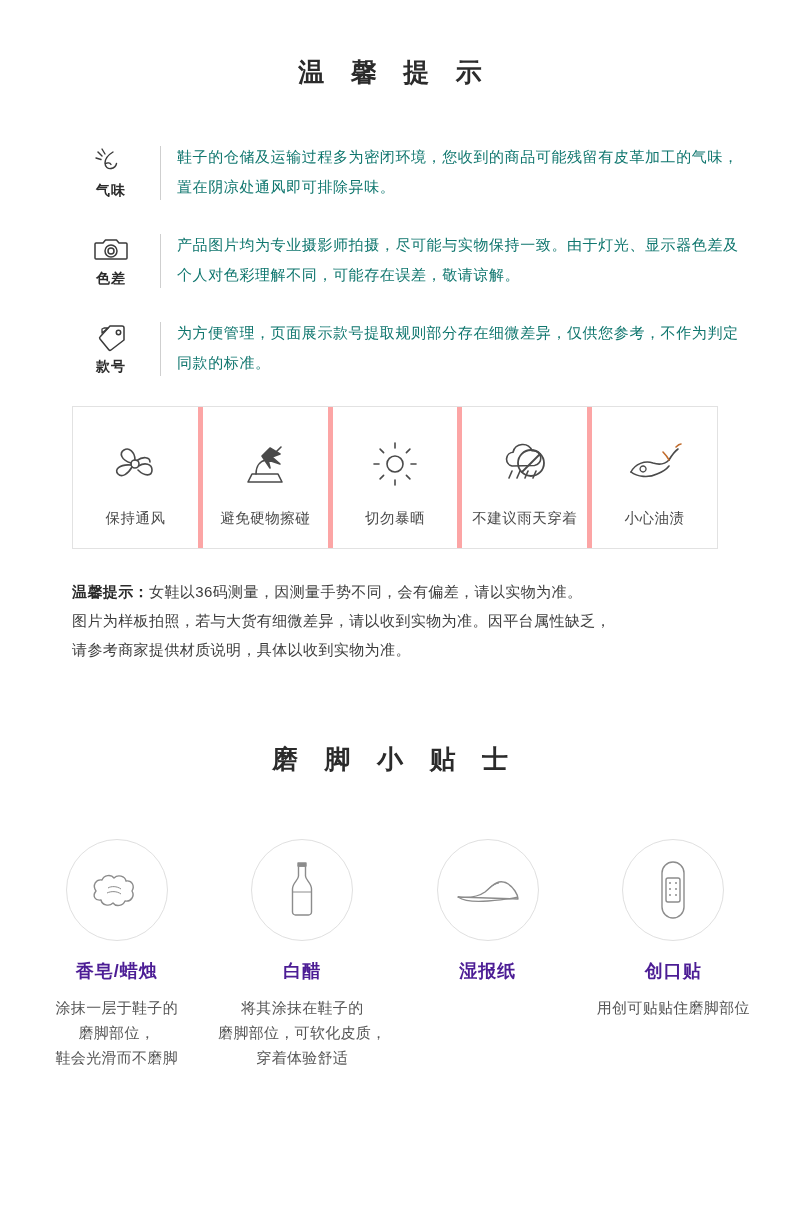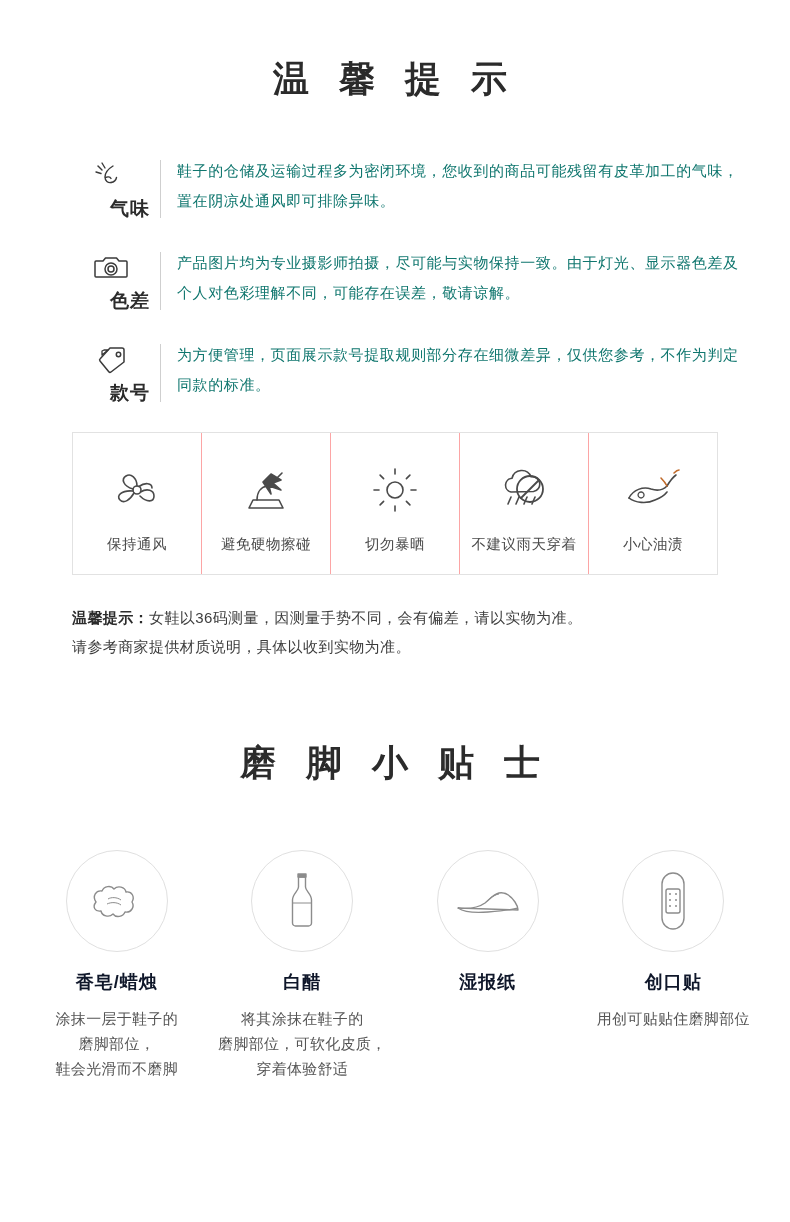--- a/index.html
+++ b/index.html
@@ -16,24 +16,25 @@
   }
   .page {
     position: relative;
     width: 790px;
     height: 1222px;
   }
 
   
   .section-title {
     text-align: center;
-    font-size: 36px;
+    font-size: 26px;
     letter-spacing: 10px;
     color: #2b2b2b;
     font-weight: bold;
+    font-family: Liberation Serif, serif;
   }
   #title-tips { margin-top: 55px; }
   #title-blister { margin-top: 0px; }
 
   
   .notes {
     margin: 52px 0 0 0;
     padding: 0 40px 0 72px;
   }
   .note-row {
@@ -47,26 +48,25 @@
     text-align: center;
     padding-top: 2px;
   }
   .note-icon {
     height: 34px;
     display: flex;
     align-items: center;
     justify-content: center;
   }
   .note-icon-label {
-    font-size: 19px;
+    font-size: 14px;
     font-weight: bold;
     color: #2b2b2b;
     margin-top: 4px;
     letter-spacing: 1px;
-    text-align: right;
   }
   .note-divider {
     width: 1px;
     background: #cfcfcf;
     align-self: stretch;
     margin: 4px 16px 4px 10px;
     min-height: 54px;
   }
   .note-text {
     flex: 1;
@@ -80,21 +80,21 @@
   .care-grid {
     margin: 22px 72px 0 72px;
     border: 1px solid #e2e2e2;
     display: flex;
     background: #fff;
   }
   .care-cell {
     flex: 1 1 0;
     padding: 26px 4px 20px 4px;
     text-align: center;
-    border-right: 1px solid #fca5a5;
+    border-right: 5px solid #fca5a5;
   }
   .care-cell:last-child { border-right: none; }
   .care-glyph {
     height: 62px;
     display: flex;
     align-items: center;
     justify-content: center;
   }
   .care-label {
     margin-top: 14px;
@@ -131,21 +131,21 @@
     border: 1px solid #e0e0e0;
     margin: 0 auto;
     display: flex;
     align-items: center;
     justify-content: center;
   }
   .tip-name {
     margin-top: 18px;
     font-size: 18px;
     font-weight: bold;
-    color: #0f172a;
+    color: #4c1d95;
     letter-spacing: 1px;
   }
   .tip-desc {
     margin-top: 12px;
     font-size: 15px;
     line-height: 25px;
     color: #555555;
     letter-spacing: 0.3px;
   }
   svg { display: block; }
@@ -297,20 +297,21 @@
       </div>
       <div class="care-label">小心油渍</div>
     </div>
 
   </div>
 
   <div class="footnote">
     <div>
       <b>温馨提示：</b><span>女鞋以36码测量，因测量手势不同，会有偏差，请以实物为准。</span>
     </div>
+    <div>图片为样板拍照，若与大货有细微差异，请以收到实物为准。因平台属性缺乏，</div>
     <div>请参考商家提供材质说明，具体以收到实物为准。</div>
   </div>
 
   <div class="section-title" id="title-blister">磨 脚 小 贴 士</div>
 
   <div class="tips-grid">
 
     <div class="tip-cell">
       <div class="tip-circle">
         <span>

